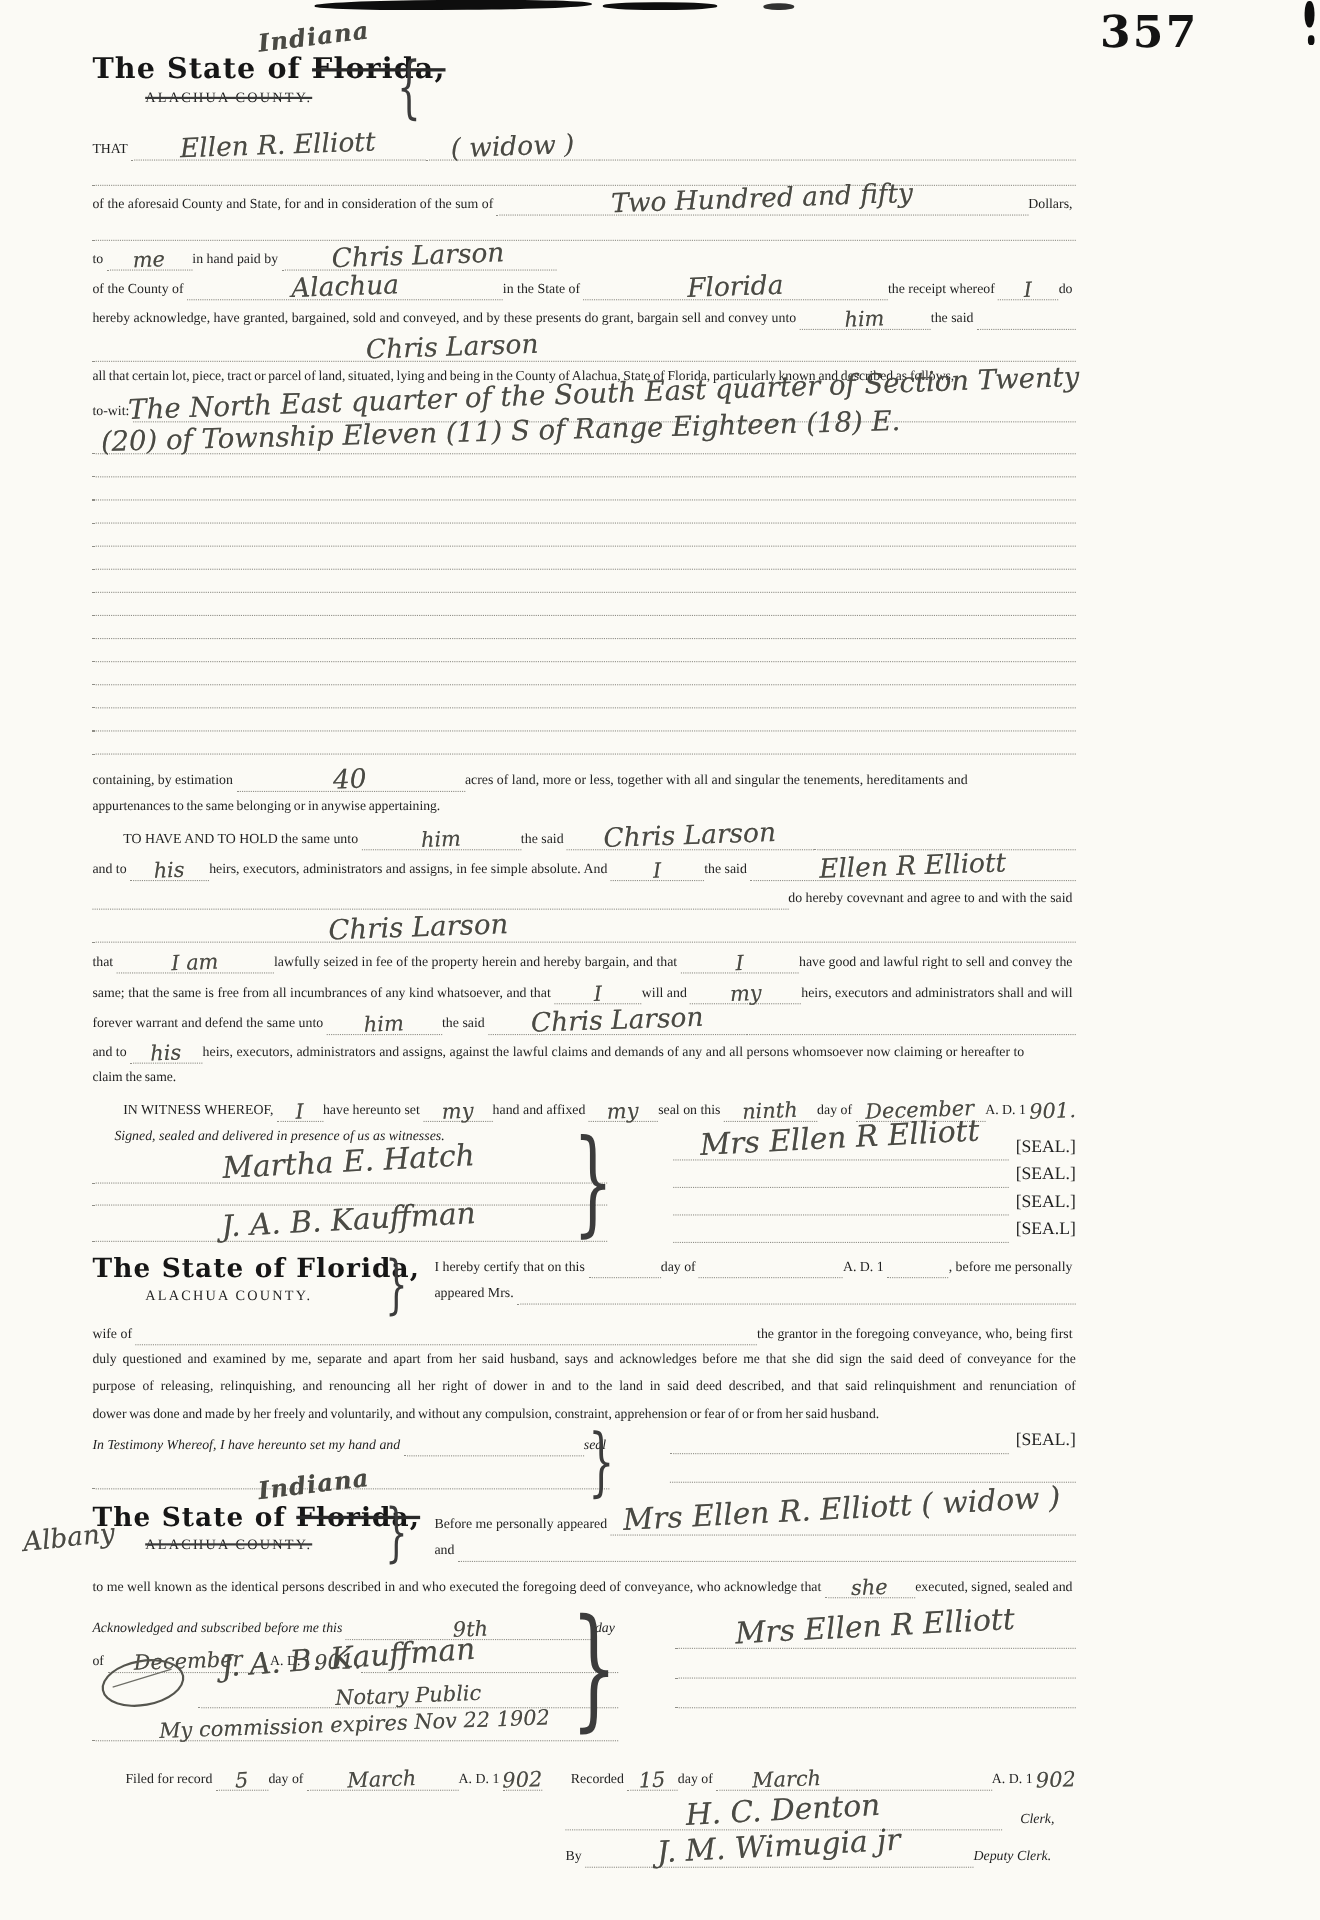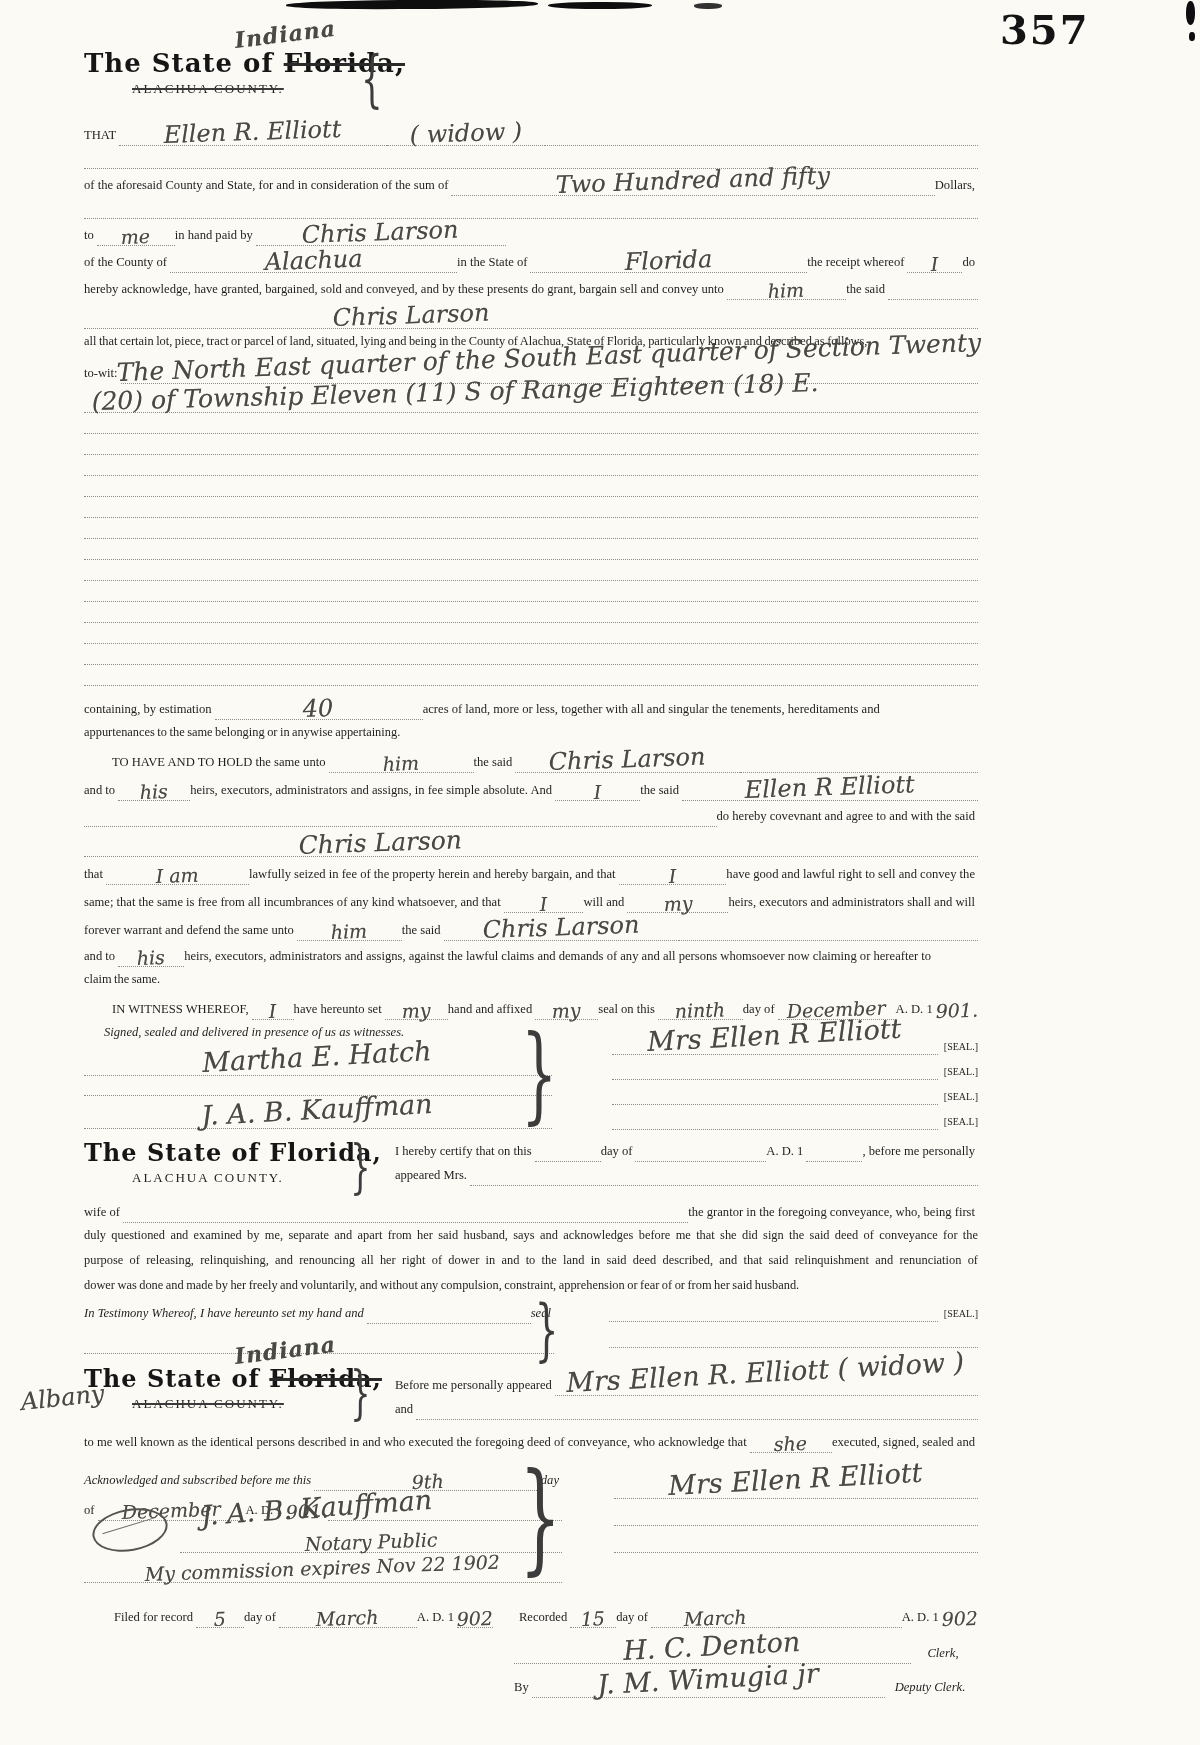--- a/index.html
+++ b/index.html
@@ -31,21 +31,21 @@
       position:relative;white-space:nowrap;color:#161616}
   .g1.sm{font-size:24px}
   .g2{font-family:"DejaVu Serif",serif;font-weight:bold;font-size:17px;letter-spacing:.5px;color:#161616}
   .county{font-size:13px;letter-spacing:2px;padding:3px 0 0 48px;white-space:nowrap}
   .struck{text-decoration:line-through;text-decoration-thickness:2.5px;text-decoration-color:#2a2a2a}
   .struck-light{text-decoration:line-through;text-decoration-thickness:1.5px;text-decoration-color:#3a3a3a}
   .ovr{position:absolute;left:152px;top:-17px;font-size:22px;transform:rotate(-7deg)}
   .brace{font-family:"DejaVu Serif",serif;color:#3c3c3c;line-height:1;transform:scaleX(.55);
          align-self:center;flex:0 0 auto}
   .two-col{display:flex;align-items:flex-start}
-  .seal-label{font-size:10px;white-space:nowrap;padding:0 0 2px 6px}
+  .seal-label{font-size:16px;white-space:nowrap;padding:0 0 2px 6px}
   .seal-scribble{flex:0 0 72px;height:38px;border:2px solid #55554e;border-radius:50%;
                  transform:rotate(-10deg);margin:0 12px 2px 8px;position:relative}
   .seal-scribble::after{content:"";position:absolute;left:8px;right:8px;top:14px;
                  border-top:1.5px solid #6d6d66;transform:rotate(-7deg)}
   .blank{height:21px}
 </style>
 </head>
 <body>
 
 <div class="artifact" style="left:286px;top:0;width:252px;height:9px;transform:rotate(-.4deg)"></div>
@@ -506,17 +506,17 @@
           <span class="hw sig">H. C. Denton</span>
         </span>
       <span class="pt it" style="flex:0 0 64px;text-align:center">Clerk,</span>
     </div>
     <div class="ln" style="height:34px">
       <span class="sp" style="flex:0 0 430px"></span>
       <span class="pt">By</span>
       <span class="d grow">
           <span class="hw sig">J. M. Wimugia jr</span>
         </span>
-      <span class="pt it" style="flex:0 0 90px;text-align:center">Deputy Clerk.</span>
+      <span class="pt it" style="flex:0 0 90px;text-align:left">Deputy Clerk.</span>
     </div>
   </div>
 
 </div>
 
 </body></html>

